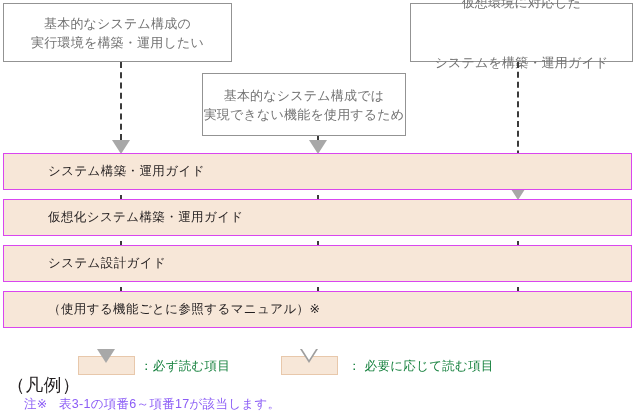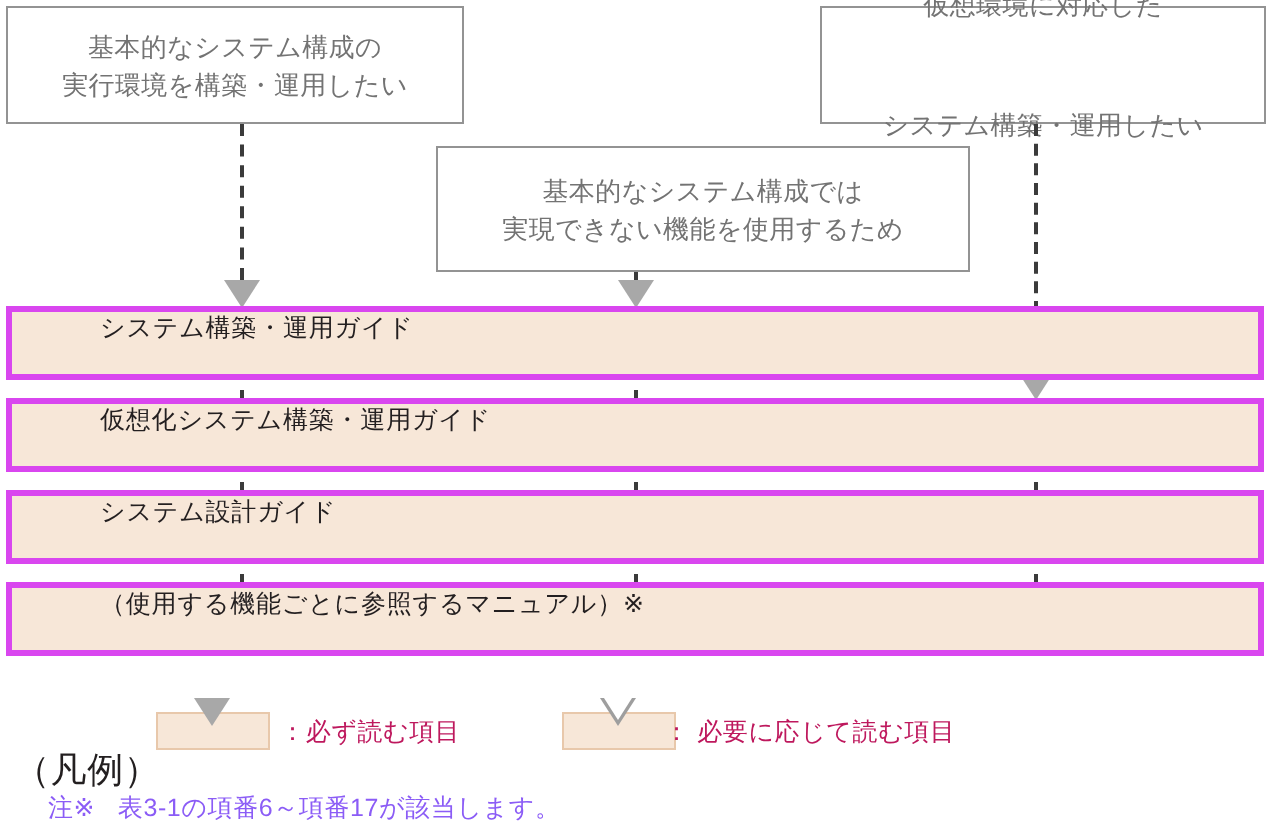--- a/index.html
+++ b/index.html
@@ -58,23 +58,24 @@
     border-left:7.5px solid transparent;
     border-right:7.5px solid transparent;
     border-top:11.5px solid #ffffff;
   }
 
   
   .bar{
     position:absolute;
     left:3px;width:629px;height:37px;
     background:#f7e7d8;
-    border:3px solid #d946ef;
+    border:1px solid #d946ef;
     box-sizing:border-box;
     display:flex;
+    align-items:center;
   }
   .bar .bar-label{
     margin-left:44px;
     font-size:12.5px;
     letter-spacing:.4px;
     color:#231f20;
     white-space:nowrap;
   }
 
   
@@ -83,21 +84,21 @@
     width:57px;height:19px;
     background:#f7e7d8;
     border:1px solid #e8c8ab;
     box-sizing:border-box;
   }
   .legend-text{
     position:absolute;
     font-size:12.5px;
     letter-spacing:.3px;
     white-space:nowrap;
-    color:#be185d;
+    color:#15803d;
   }
   .legend-word{
     position:absolute;
     font-size:18px;
     letter-spacing:.3px;
     white-space:nowrap;
     color:#231f20;
   }
   .note{
     position:absolute;
@@ -110,28 +111,28 @@
 </head>
 <body>
 
 <div id="stage">
 
   <div class="goal-box" style="left:3px;top:3px;width:229px;height:59px;">
     <span class="ln">基本的なシステム構成の</span>
     <span class="ln">実行環境を構築・運用したい</span>
   </div>
 
-  <div class="goal-box" style="left:218px;top:73px;width:267px;height:63px;">
+  <div class="goal-box" style="left:202px;top:73px;width:204px;height:63px;">
     <span class="ln">基本的なシステム構成では</span>
     <span class="ln">実現できない機能を使用するため</span>
   </div>
 
   <div class="goal-box" style="left:410px;top:3px;width:223px;height:59px;gap:41px;">
     <span class="ln">仮想環境に対応した</span>
-    <span class="ln">システム構築・運用したい</span>
+    <span class="ln">システムを構築・運用ガイド</span>
   </div>
 
   <div class="dash" style="left:120px;top:62px;height:78px;"></div>
 
   <div class="dash" style="left:120px;top:195px;height:10px;"></div>
 
   <div class="dash" style="left:120px;top:241px;height:10px;"></div>
 
   <div class="dash" style="left:120px;top:287px;height:6px;"></div>
 
@@ -184,21 +185,21 @@
   <div class="tri-solid" style="left:97px;top:349px;"></div>
   <div class="legend-text" style="left:140px;top:358px;">
     <span>：</span><span>必ず読む項目</span>
   </div>
 
   <div class="legend-chip" style="left:281px;top:356px;"></div>
   <div class="tri-hollow-wrap" style="left:300px;top:349px;width:18px;height:14px;">
     <div class="outer"></div>
     <div class="inner"></div>
   </div>
-  <div class="legend-text" style="left:332px;top:358px;text-align:right;">
+  <div class="legend-text" style="left:348px;top:358px;text-align:right;">
     <span>：</span>&nbsp;<span>必要に応じて読む項目</span>
   </div>
 
   <div class="legend-word" style="left:7px;top:373px;">（凡例）</div>
 
   <div class="note" style="left:24px;top:396px;">
     <span>注※</span>&nbsp;&nbsp;&nbsp;<span>表3-1の項番6～項番17が該当します。</span>
   </div>
 
 </div>

